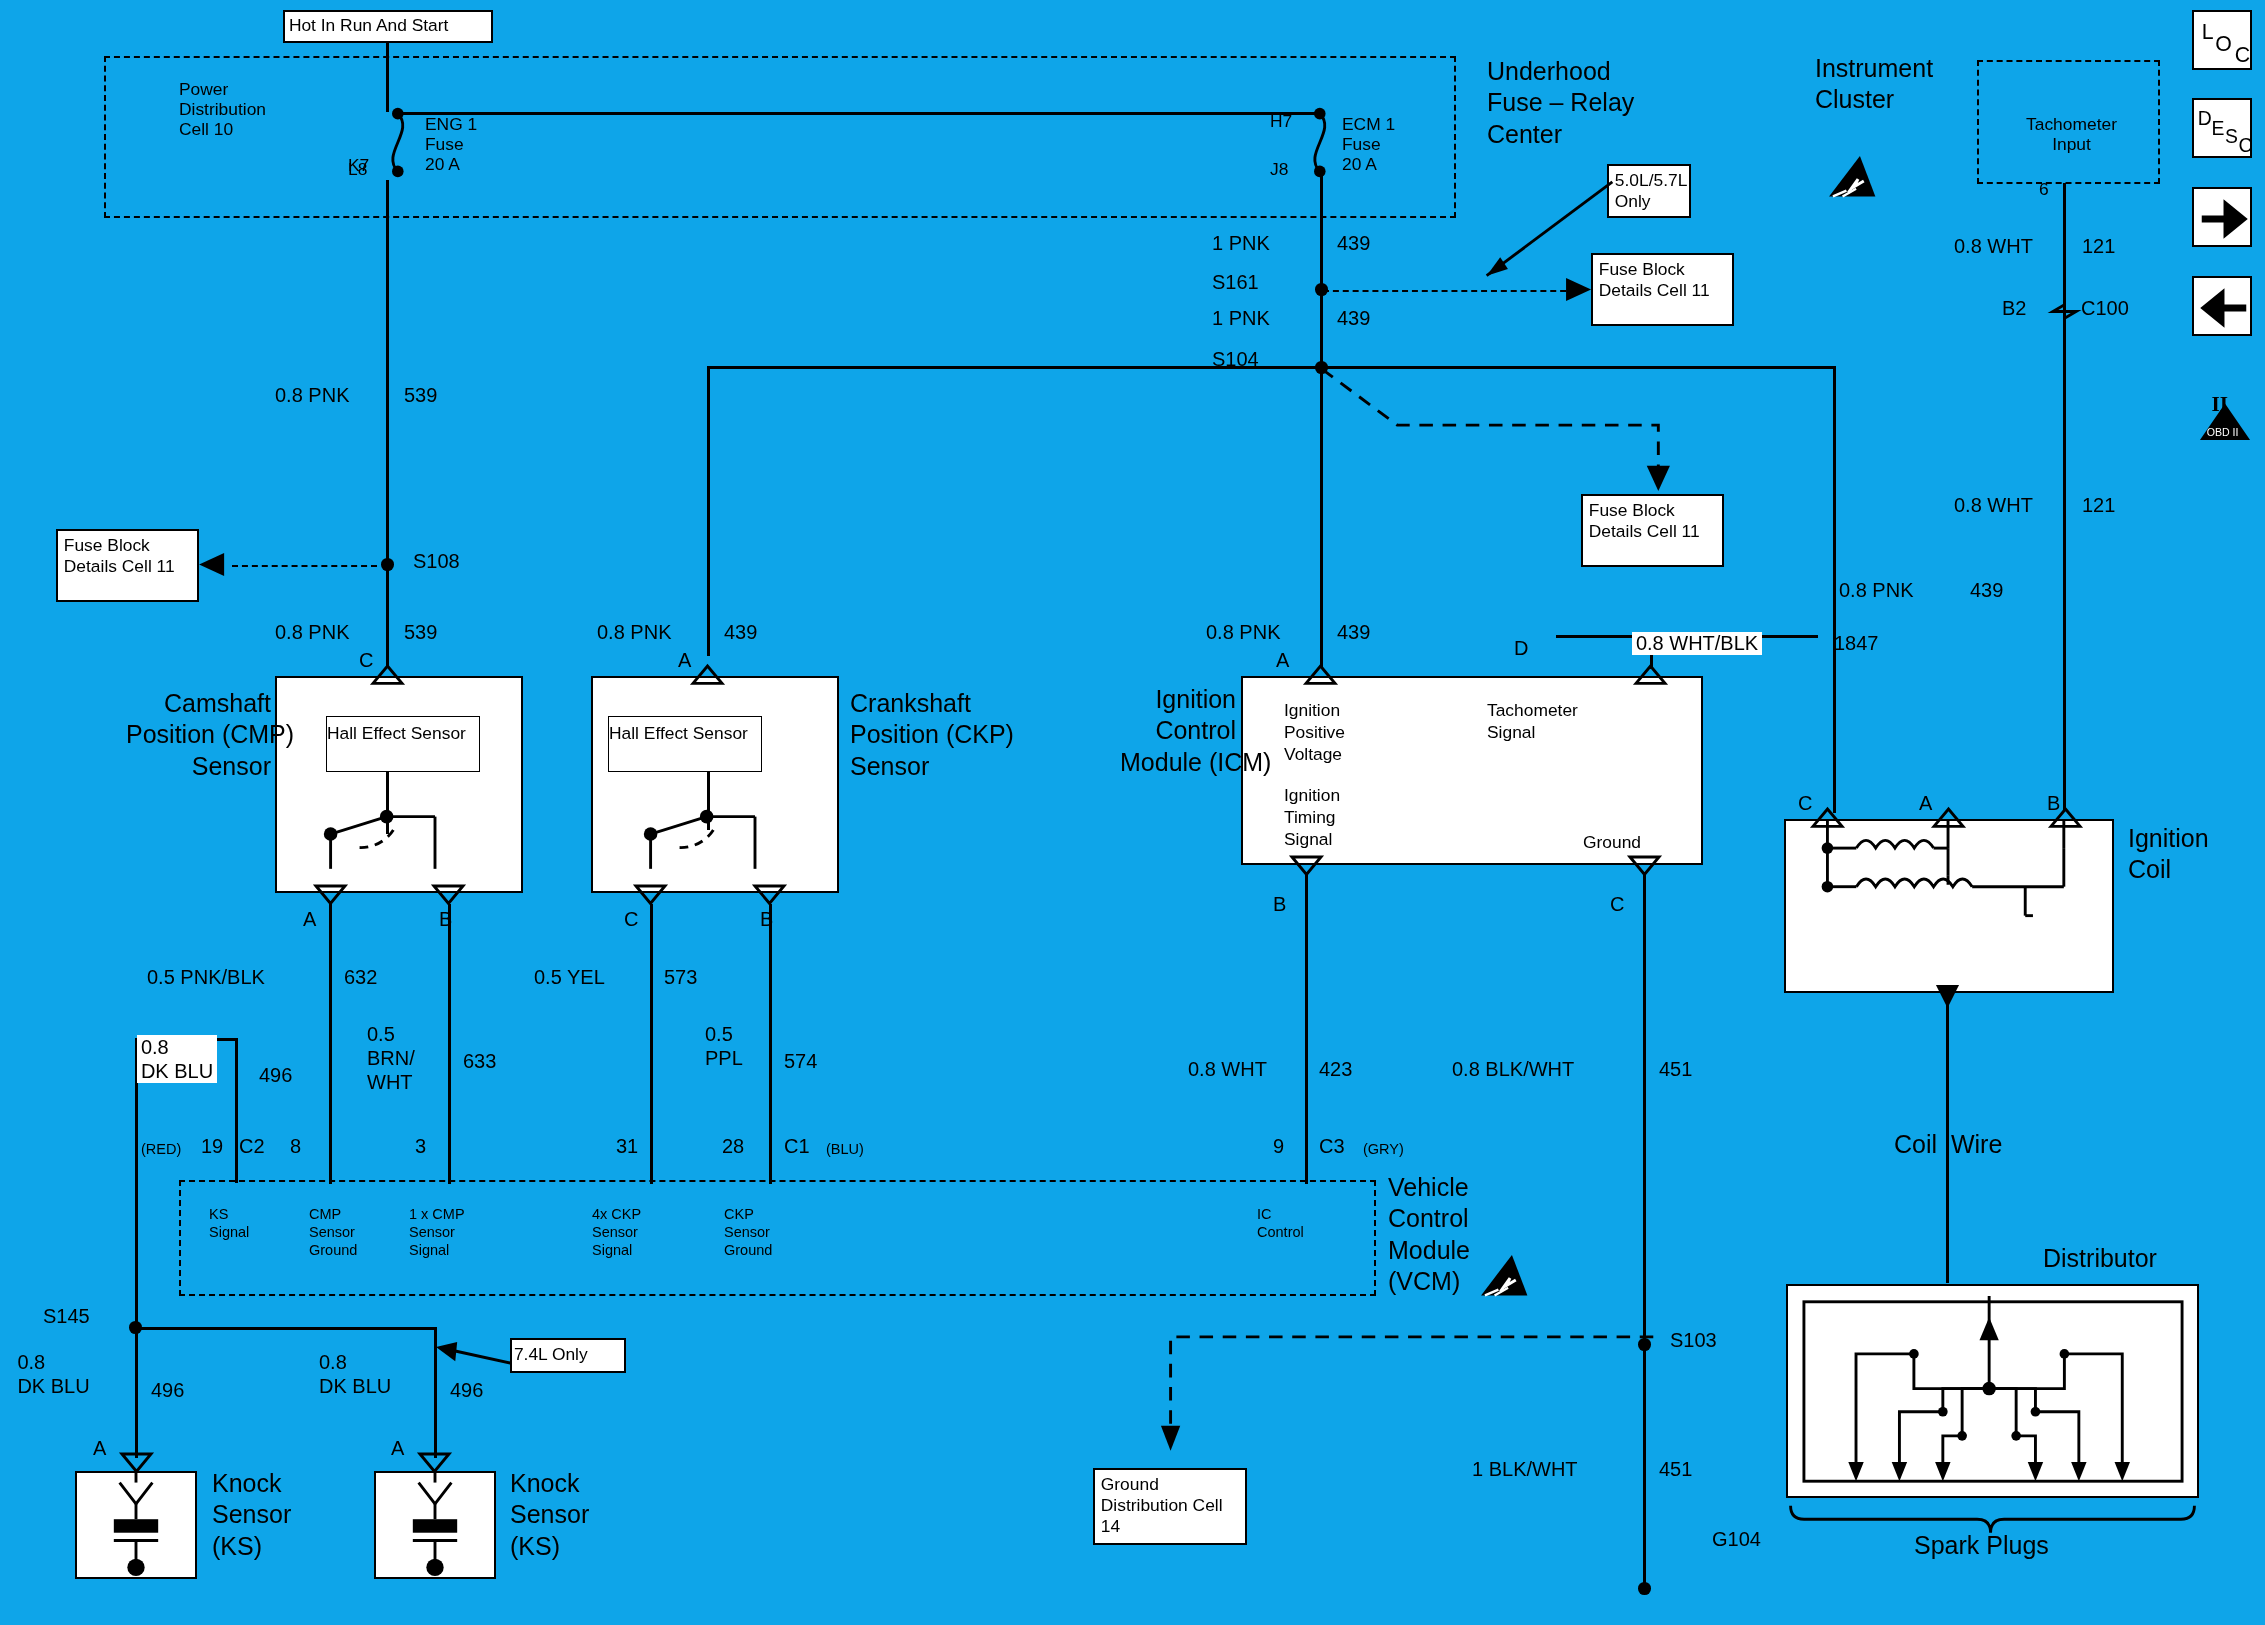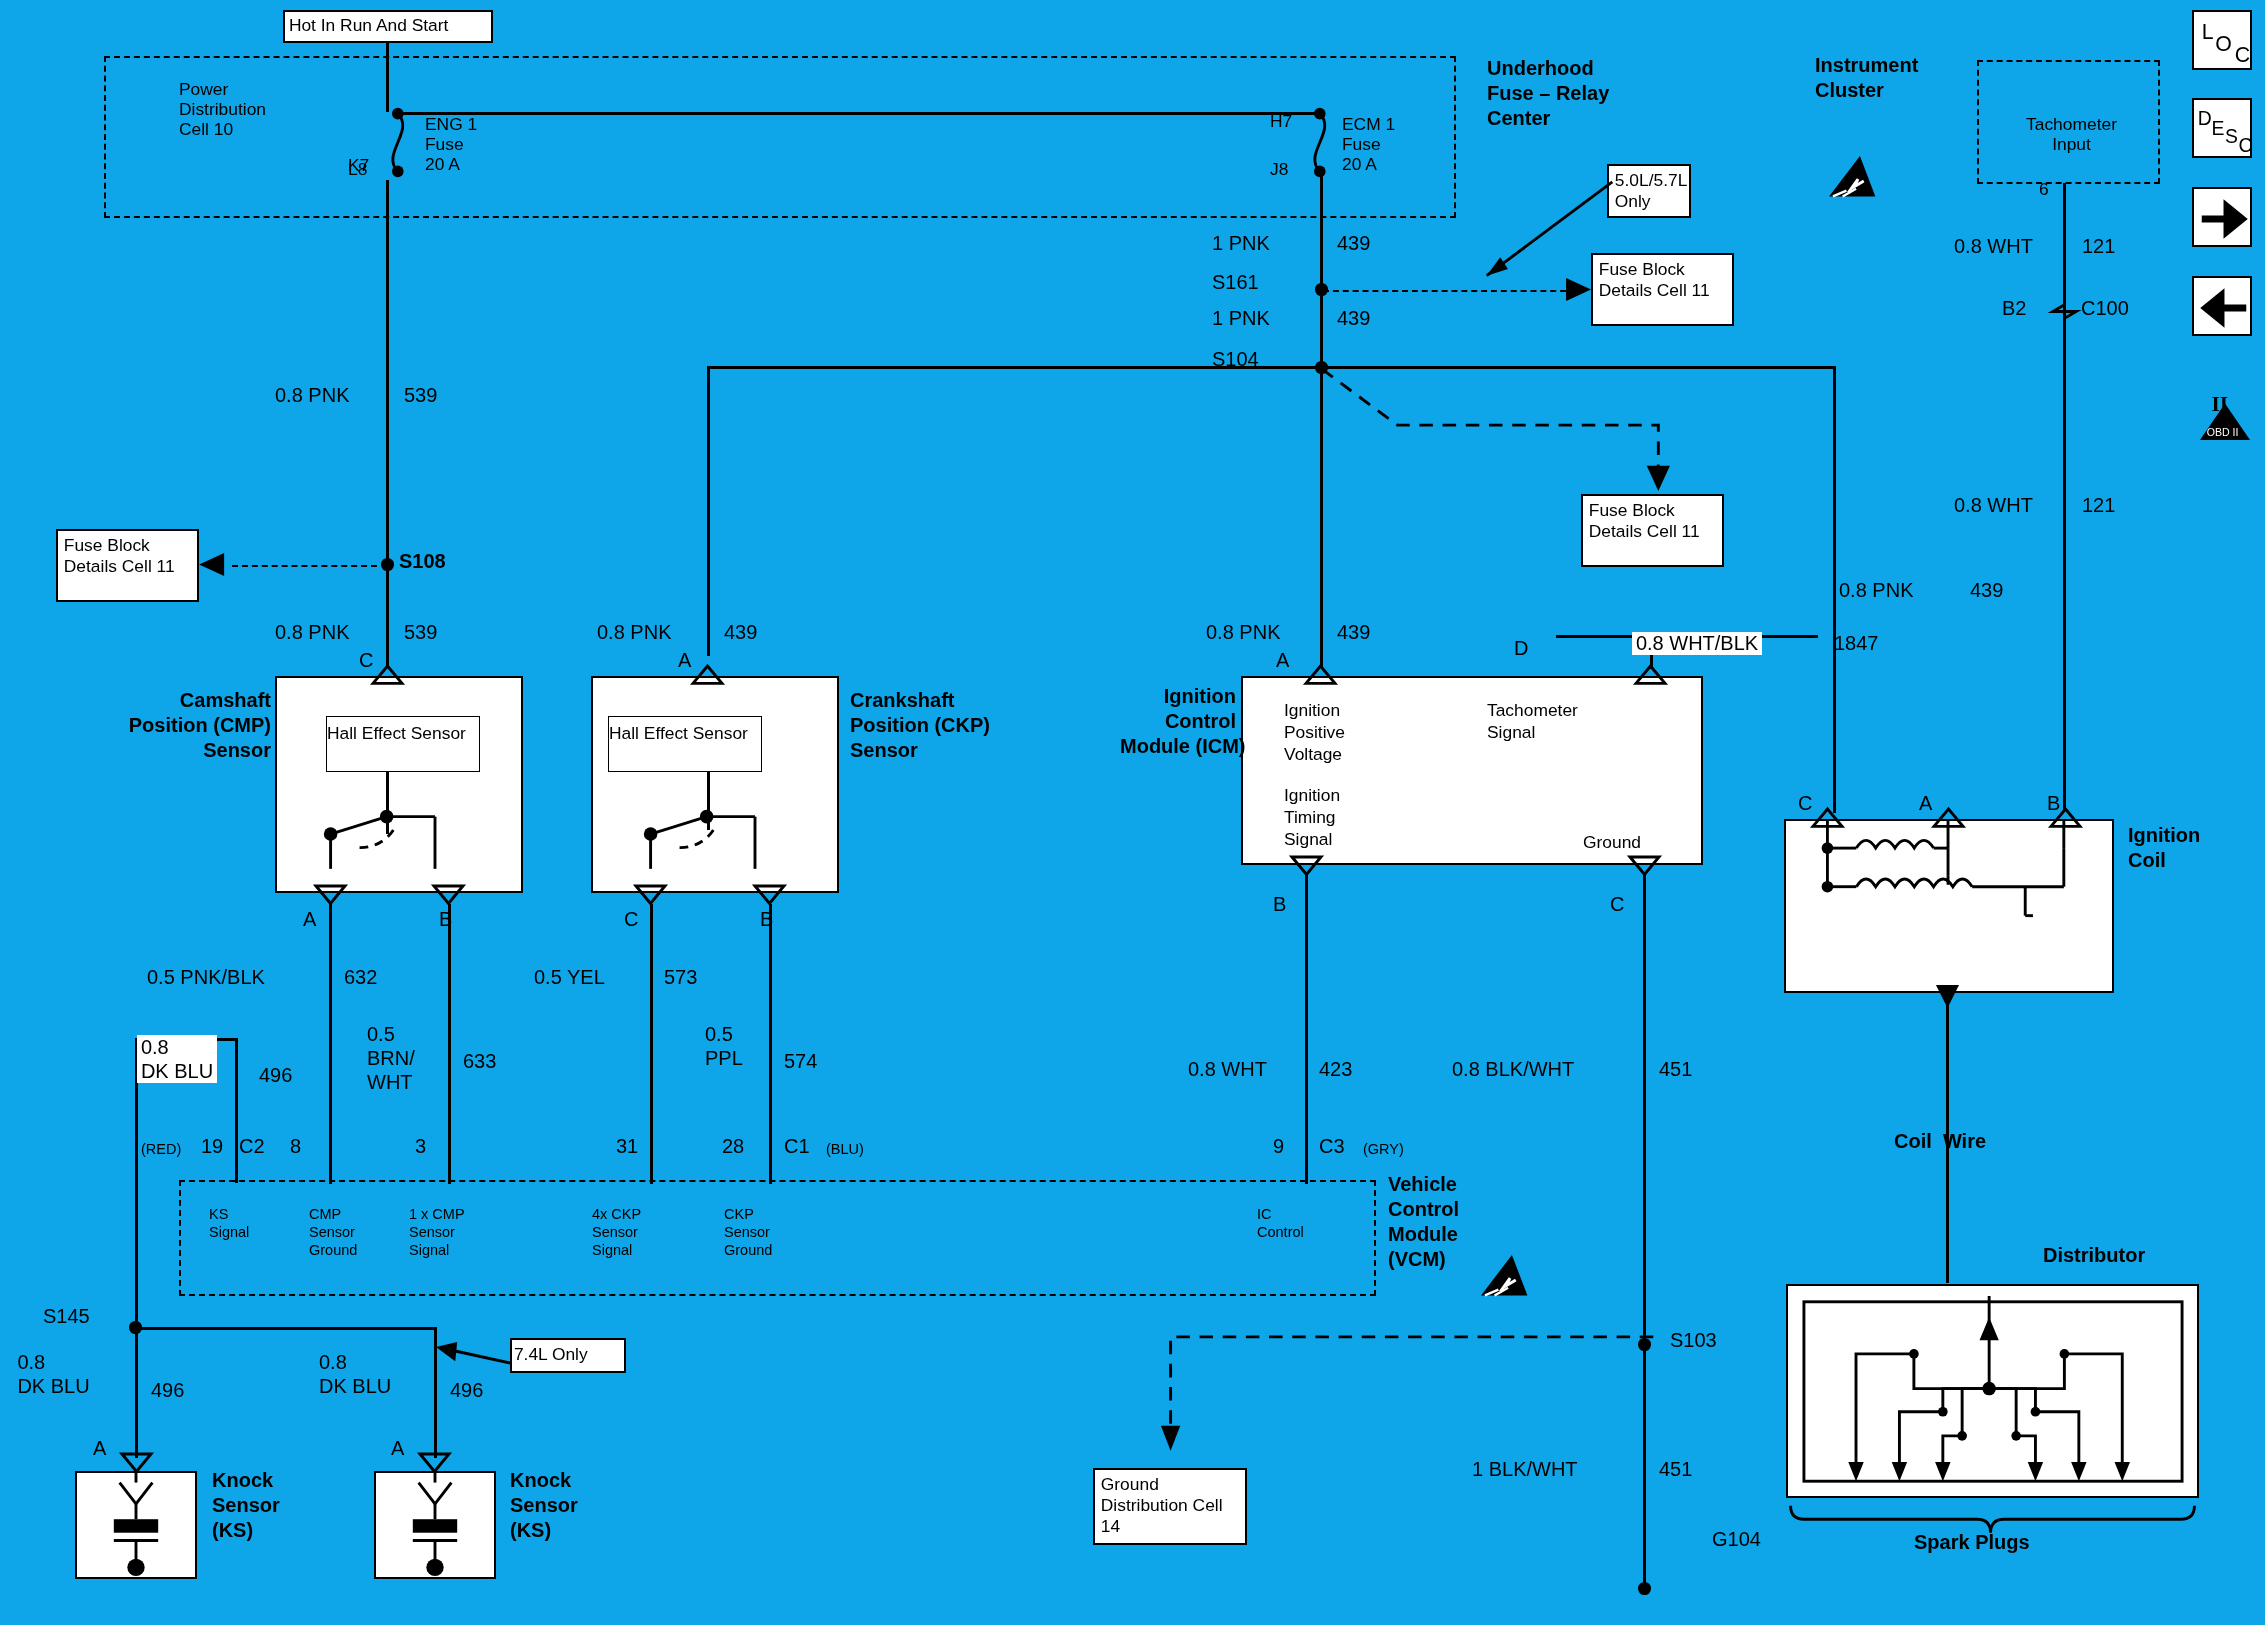--- a/index.html
+++ b/index.html
@@ -1,21 +1,21 @@
 <!DOCTYPE html>
 <html><head>
 <meta charset="utf-8">
 <style>
   html,body{margin:0;padding:0;background:#fff;}
   body{font-family:"Liberation Sans", sans-serif;color:#000;}
   #root{position:relative;width:2265px;height:1626px;background:#0ea5e9;overflow:hidden;}
   .lbl{position:absolute;font-size:20px;line-height:1.15;white-space:pre;}
   .lbl.sm{font-size:17.4px;}
   .lbl.xs{font-size:14.5px;}
-  .lbl.lg{font-size:20px;font-weight:bold;}
+  .lbl.lg{font-size:25px;}
   .lbl.c{text-align:center;}
   .box{position:absolute;border:2.9px solid #000;background:#fff;box-sizing:border-box;}
   .boxthin{position:absolute;border:1.9px solid #000;background:#fff;box-sizing:border-box;}
   .dash{position:absolute;border:2.9px dashed #000;background:transparent;box-sizing:border-box;}
   .h{position:absolute;background:#000;height:2.9px;}
   .v{position:absolute;background:#000;width:2.9px;}
   .hd{position:absolute;height:0;border-top:2.9px dashed #000;}
   .vd{position:absolute;width:0;border-left:2.9px dashed #000;}
   .dot{position:absolute;background:#000;border-radius:50%;width:12.6px;height:12.6px;}
   .txtbox{position:absolute;border:2.9px solid #000;background:#fff;box-sizing:border-box;
@@ -122,21 +122,21 @@
   <div class="txtbox" style="left:1581px;top:494px;width:143px;height:73px;">
     <span>Fuse Block
 Details
 Cell 11</span>
   </div>
 
   <div class="v" style="left:386px;top:180px;height:488px;"></div>
   <div class="lbl" style="left:275px;top:384px;">0.8 PNK</div>
   <div class="lbl" style="left:404px;top:384px;">539</div>
   <div class="dot" style="left:381px;top:558px;"></div>
-  <div class="lbl" style="left:399px;top:550px;font-weight:bold;">S108</div>
+  <div class="lbl" style="left:413px;top:550px;">S108</div>
   <div class="lbl" style="left:275px;top:621px;">0.8 PNK</div>
   <div class="lbl" style="left:404px;top:621px;">539</div>
 
   <div class="txtbox" style="left:56px;top:529px;width:143px;height:73px;">
     <span>Fuse Block
 Details
 Cell 11</span>
   </div>
   <div class="hd" style="left:232px;top:565px;width:145px;"></div>
   <svg style="left:199px;top:553px;width:31px;height:25px;" viewBox="0 0 32 26" width="31" height="25">

